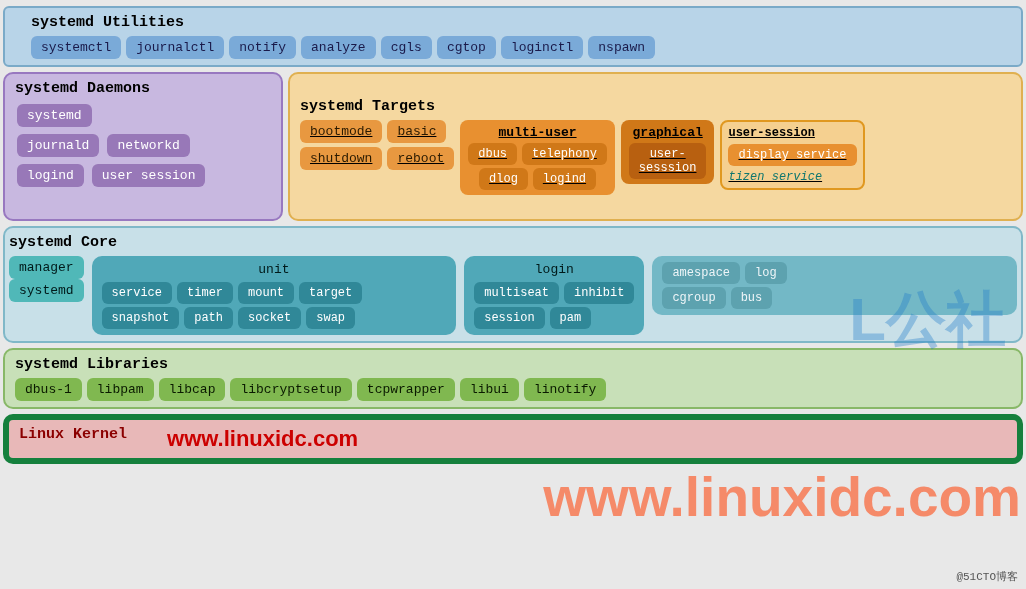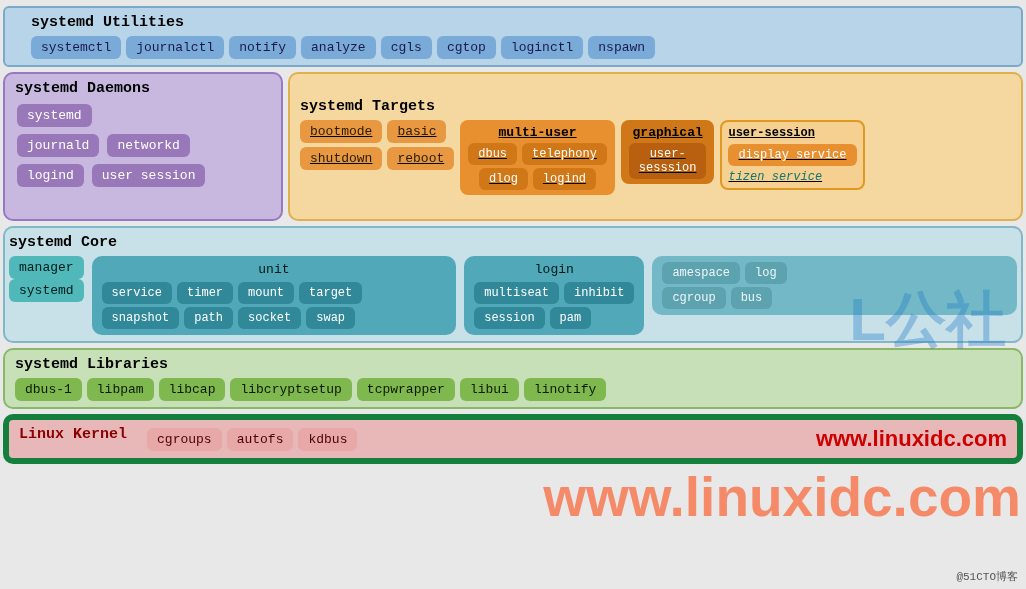--- a/index.html
+++ b/index.html
@@ -395,25 +395,20 @@
         <span class="pill pill-green">libcap</span>
         <span class="pill pill-green">libcryptsetup</span>
         <span class="pill pill-green">tcpwrapper</span>
         <span class="pill pill-green">libui</span>
         <span class="pill pill-green">linotify</span>
       </div>
   </div>
 
   <div class="kernel-section">
     <span class="kernel-title">Linux Kernel</span>
-    <div class="pills-row" id="kernel-pills" style="flex:1;">
-        <span class="pill" style="background: rgb(232, 168, 168); color: rgb(74, 0, 0);">cgroups</span>
-        <span class="pill" style="background: rgb(232, 168, 168); color: rgb(74, 0, 0);">autofs</span>
-        <span class="pill" style="background: rgb(232, 168, 168); color: rgb(74, 0, 0);">kdbus</span>
-      </div>
     <span class="red-url">www.linuxidc.com</span>
   </div>
 
 </div>
 
 <div class="watermark">L公社</div>
 <div class="watermark2">www.linuxidc.com</div>
 <div class="at-text">@51CTO博客</div>
 
 </body></html>

